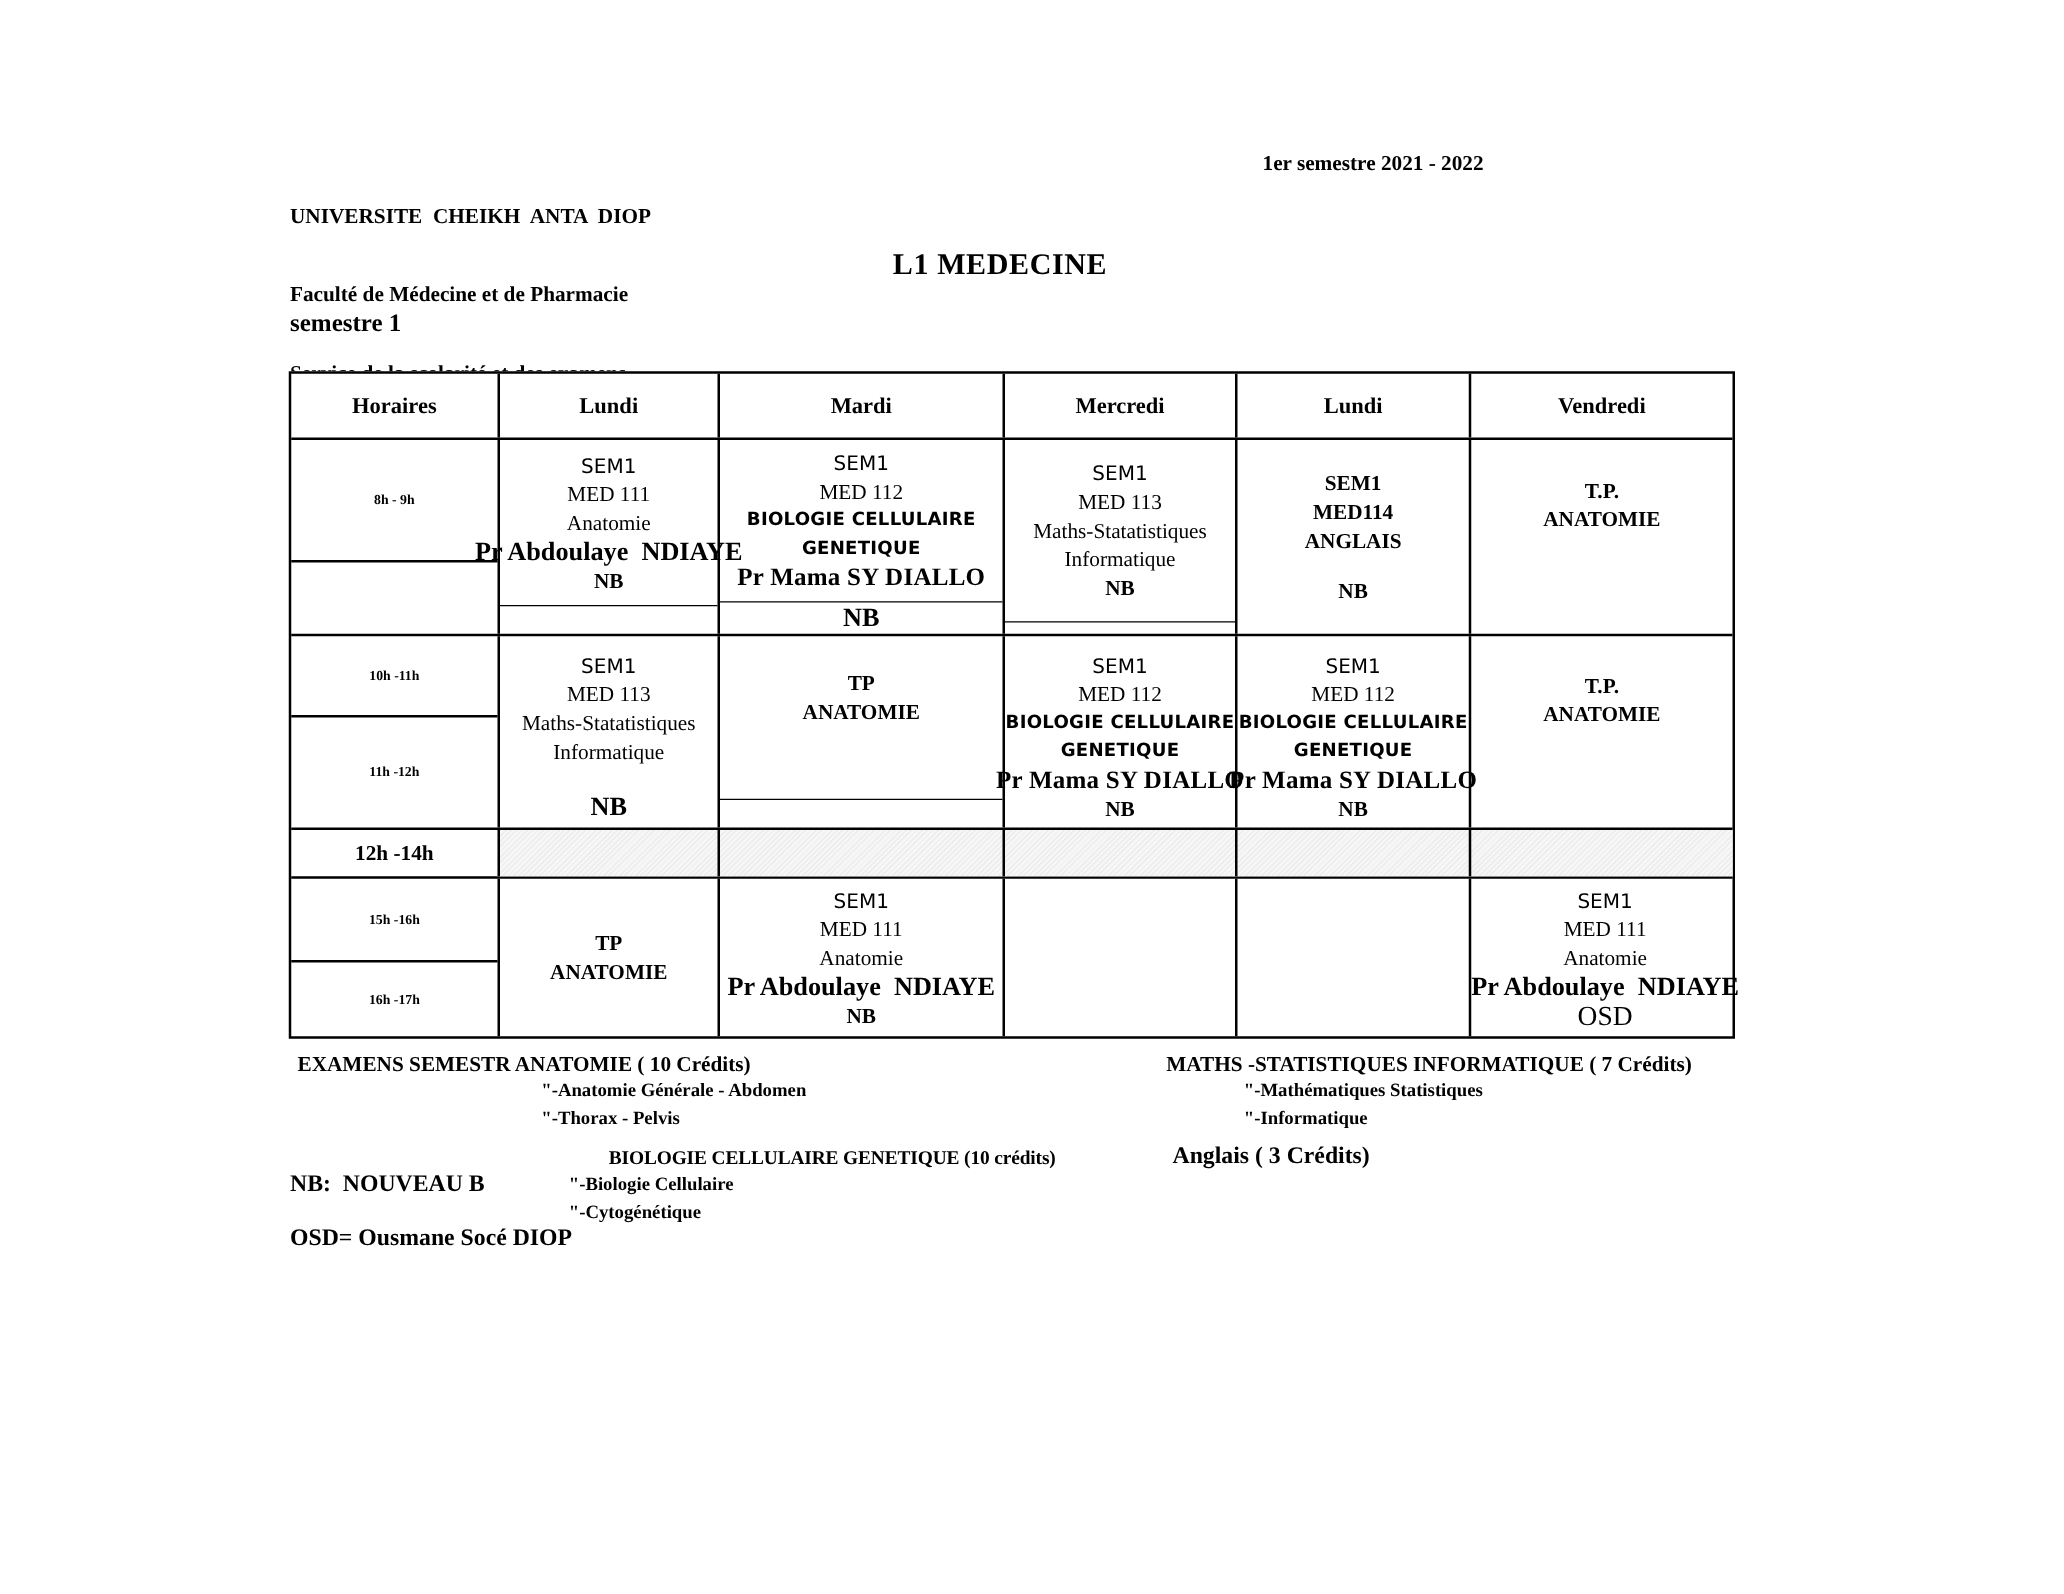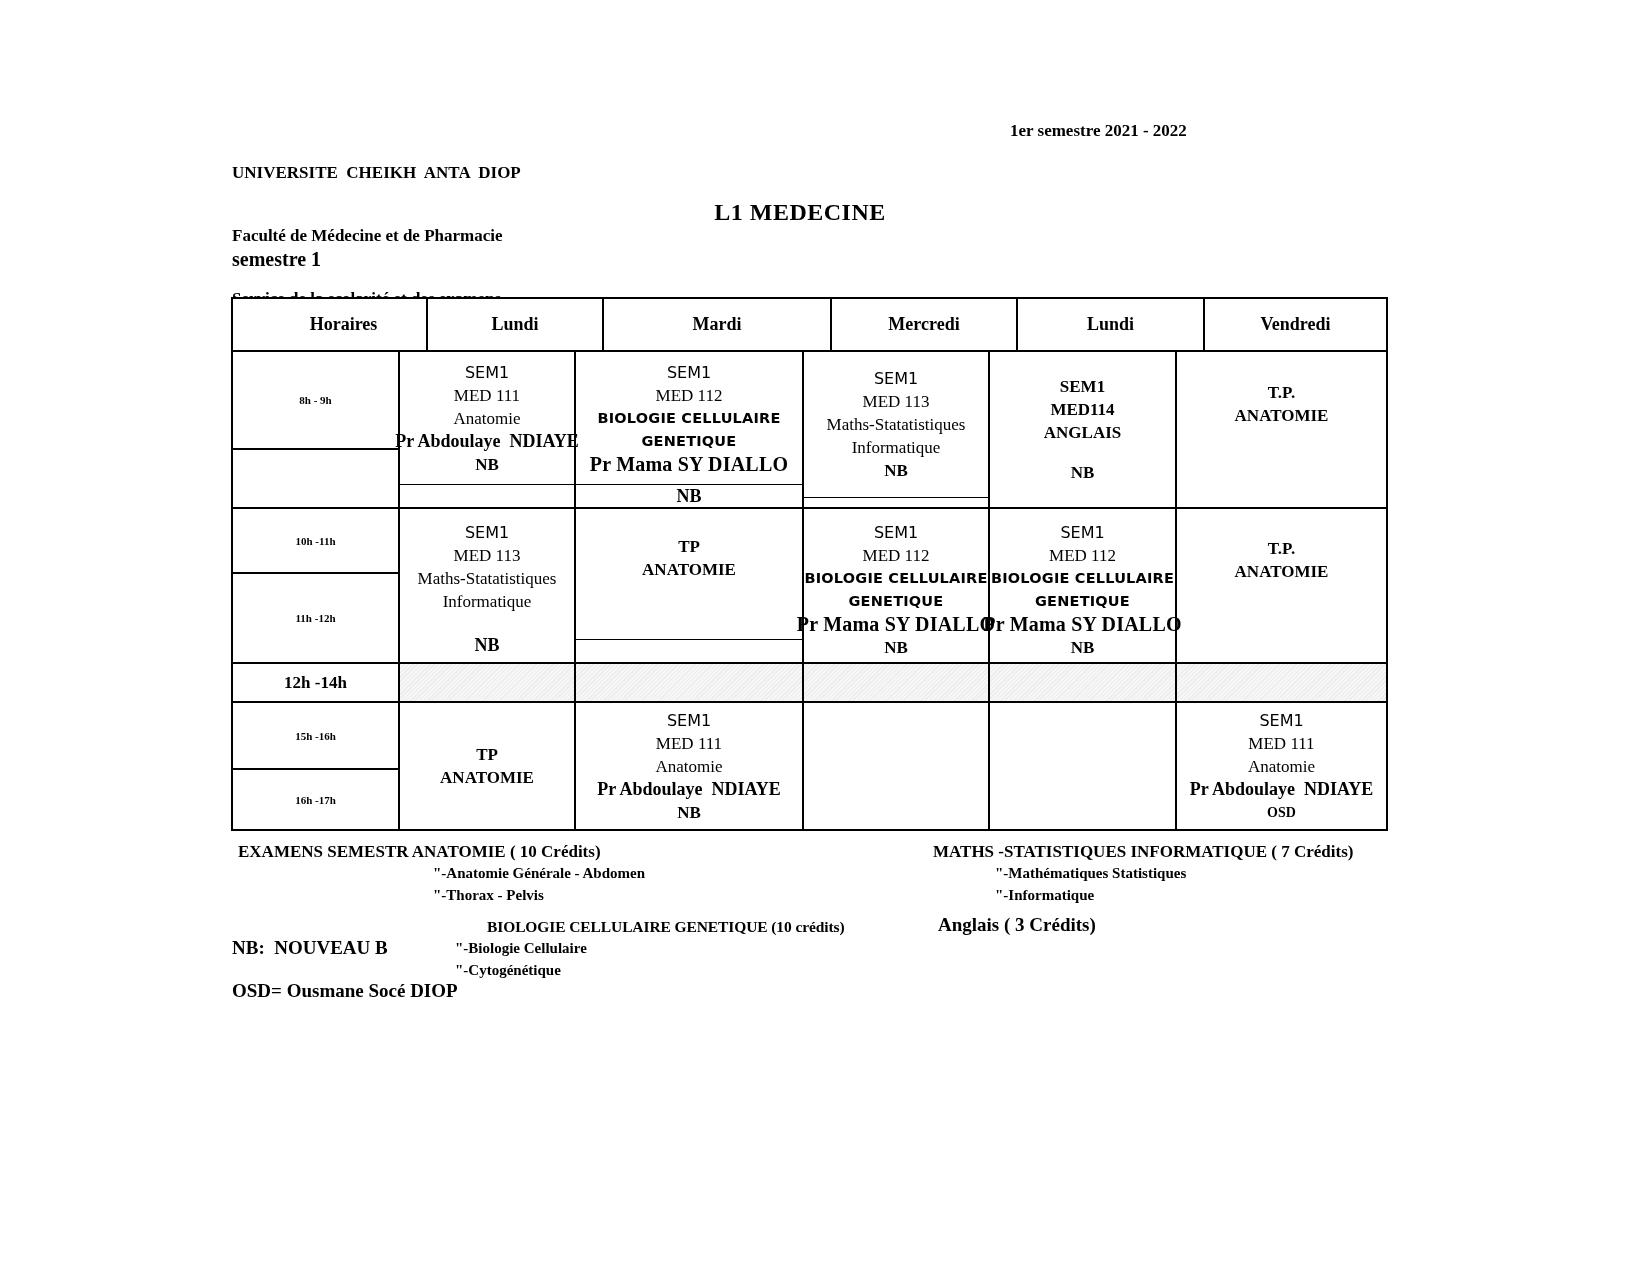--- a/index.html
+++ b/index.html
@@ -14,21 +14,21 @@
   .semlabel{left:232px;top:248px;font-weight:bold;font-size:20px;}
 
   
   .tbl{position:absolute;left:231px;top:297px;width:1157px;border:2px solid #000;
        box-sizing:border-box;display:flex;flex-direction:column;background:#fff;}
   .trow{display:flex;}
   .trow.sep{border-top:2px solid #000;}
   .tc{box-sizing:border-box;flex:0 0 auto;position:relative;}
   .tc + .tc{border-left:2px solid #000;}
   .c0{width:165px;}.c1{width:176px;}.c2{width:228px;}.c3{width:186px;}.c4{width:187px;}.c5{flex:1;}
-  .head{height:51px;margin-left:28px;}
+  .head{height:51px;}
   .rb1{height:155px;}
   .rb2{height:153px;}
   .rlunch{height:37px;}
   .rb3{height:126px;}
   .hcell{display:flex;align-items:center;justify-content:center;font-weight:bold;font-size:18px;}
 
   .hstack{display:flex;flex-direction:column;height:100%;}
   .hr{display:flex;align-items:center;justify-content:center;font-weight:bold;font-size:11px;flex:1;white-space:pre;}
   .hr.top1{flex:0 0 96px;border-bottom:2px solid #000;}
   .hr.top2{flex:0 0 63px;border-bottom:2px solid #000;}
@@ -37,21 +37,21 @@
   .dc{display:flex;flex-direction:column;height:100%;}
   .main{flex:1;display:flex;flex-direction:column;align-items:center;justify-content:center;text-align:center;}
   .main.topalign{justify-content:flex-start;padding-top:12px;}
   .strip{flex:0 0 22px;border-top:1.5px solid #000;display:flex;align-items:center;justify-content:center;}
   .strip.thin{flex-basis:9px;}
 
   .ln{margin:1px 0;line-height:21px;}
   .sans{font-family:"DejaVu Sans",sans-serif;font-size:16px;}
   .sf{font-size:17px;}
   .sbsans{font-family:"DejaVu Sans",sans-serif;font-weight:bold;font-size:14.5px;letter-spacing:0.2px;}
-  .sb15{font-weight:bold;font-size:18px;white-space:pre;text-align:center;}
+  .sb15{font-weight:bold;font-size:21px;white-space:pre;text-align:center;}
   .sb17{font-weight:bold;font-size:17px;}
   .sb20{font-weight:bold;font-size:20px;white-space:nowrap;letter-spacing:0.2px;}
   .gapup{margin-top:18px;}
   .pushdown{margin-top:auto;margin-bottom:6px;}
   .liftup{padding-bottom:51px;}
 
   .shade{background:#f1f1f1;
          background-image:repeating-linear-gradient(135deg,#ececec 0 1px,#f6f6f6 1px 3px);}
 
   
@@ -250,21 +250,21 @@
       </div>
       <div class="tc c3"></div>
       <div class="tc c4"></div>
       <div class="tc c5">
         <div class="dc">
           <div class="main">
             <span class="ln sans">SEM1</span>
             <span class="ln sf">MED 111</span>
             <span class="ln sf">Anatomie</span>
             <span class="ln sb15">Pr Abdoulaye  NDIAYE</span>
-            <span class="ln" style="font-weight:bold;font-size:14px;">OSD</span>
+            <span class="ln" style="font-weight:normal;font-size:22px;">OSD</span>
           </div>
         </div>
       </div>
     </div>
 
   </div>
 
   <div class="abs n17" style="left:238px;top:842px;">EXAMENS SEMESTR ANATOMIE ( 10 Crédits)</div>
   <div class="abs n17" style="left:933px;top:842px;">MATHS -STATISTIQUES INFORMATIQUE ( 7 Crédits)</div>
 

